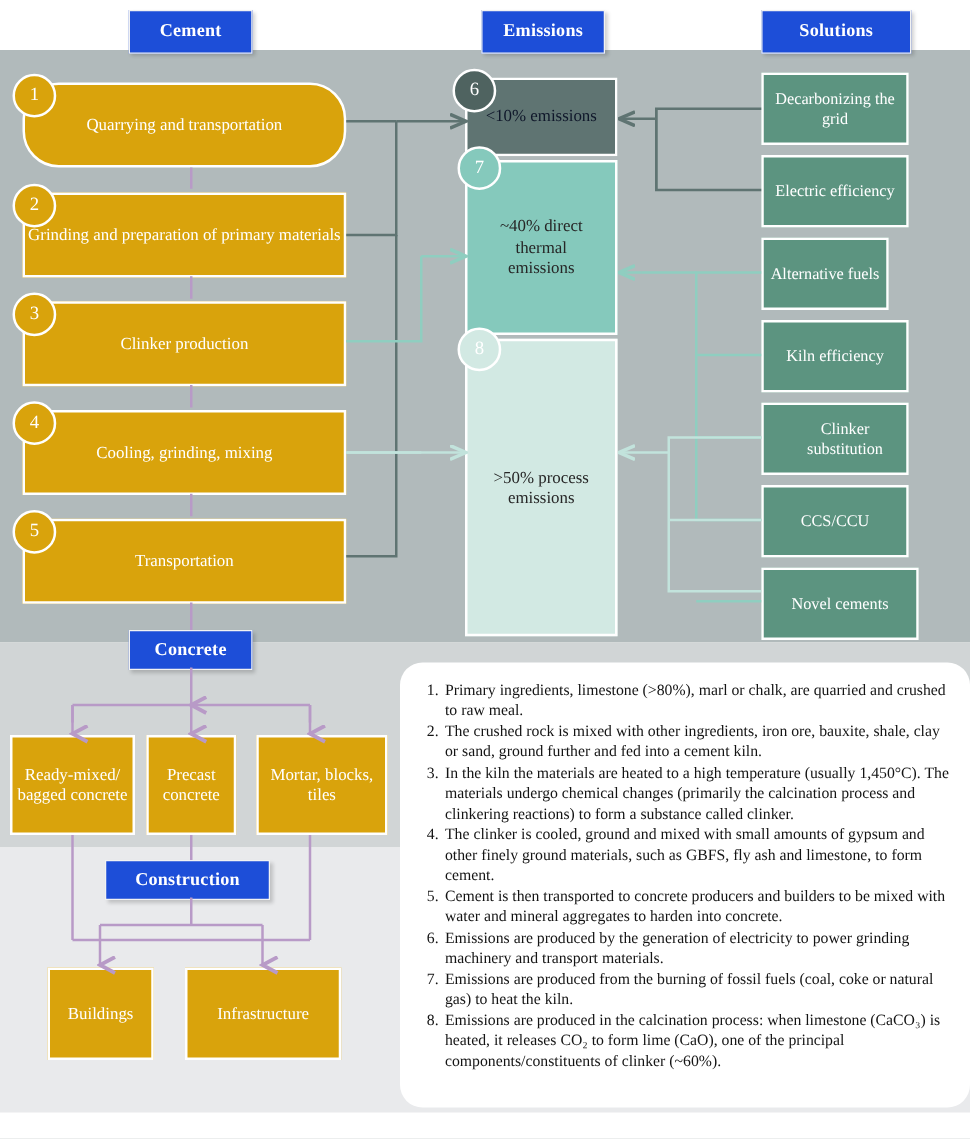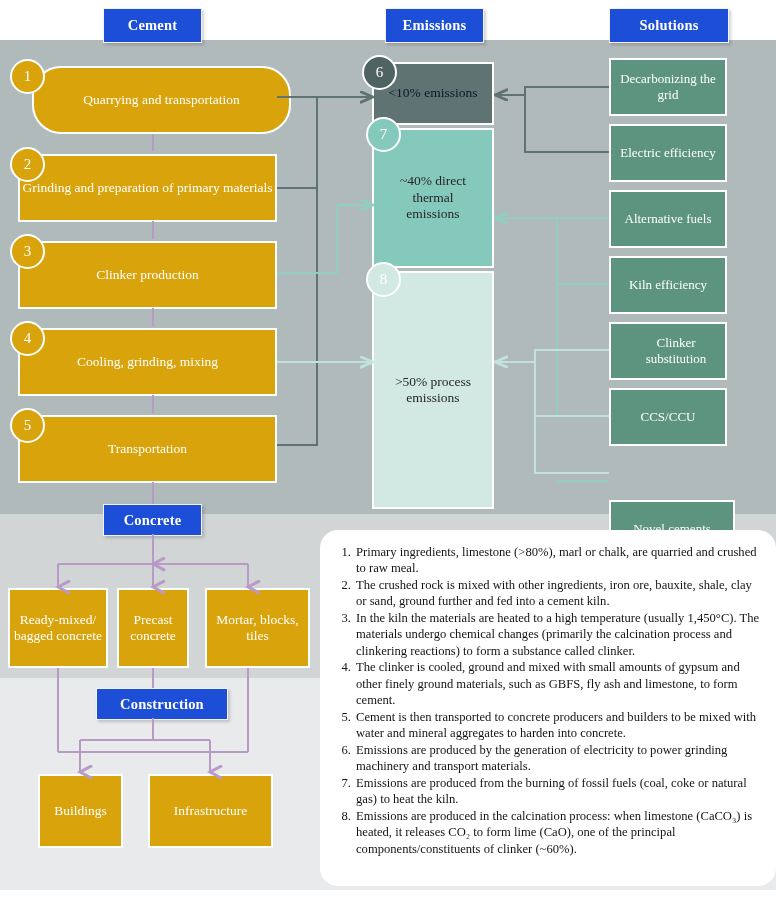--- a/index.html
+++ b/index.html
@@ -26,21 +26,21 @@
     font-weight:bold;
     font-size:14.5px;
     display:flex;align-items:center;justify-content:center;
     box-shadow:2px 2px 3px rgba(0,0,0,0.18);
     letter-spacing:.2px;
   }
   #hdr-cement{left:103px;top:8px;width:97px;height:33px;}
   #hdr-emissions{left:385px;top:8px;width:97px;height:33px;}
   #hdr-solutions{left:609px;top:8px;width:118px;height:33px;}
   #hdr-concrete{left:103px;top:504px;width:97px;height:30px;}
-  #hdr-construction{left:96px;top:688px;width:130px;height:30px;}
+  #hdr-construction{left:84px;top:688px;width:130px;height:30px;}
 
   
   .box{
     position:absolute;
     border:2px solid #ffffff;
     color:#ffffff;
     display:flex;align-items:center;justify-content:center;
     text-align:center;
     box-sizing:border-box;
     line-height:1.22;
@@ -182,21 +182,21 @@
       <path d="M609,350 L535,350 L535,473 L609,473"></path>
       <path d="M609,416 L535,416"></path>
       <line x1="535" y1="362" x2="496" y2="362" marker-end="url(#arw-lteal)"></line>
     </g>
   </svg>
 
   <div class="col-header" id="hdr-cement">Cement</div>
   <div class="col-header" id="hdr-emissions">Emissions</div>
   <div class="col-header" id="hdr-solutions">Solutions</div>
 
-  <div class="box gold stage" style="left:32px;top:66px;width:259px;height:68px;border-radius:29px;">
+  <div class="box gold stage" style="left:18px;top:66px;width:259px;height:68px;border-radius:29px;">
     <span>Quarrying and transportation</span>
   </div>
   <div class="num gold" style="left:10px;top:59px;">1</div>
 
   <div class="box gold stage" style="left:18px;top:154px;width:259px;height:68px;">
     <span>Grinding and preparation of primary materials</span>
   </div>
   <div class="num gold" style="left:10px;top:147px;">2</div>
 
   <div class="box gold stage" style="left:18px;top:241px;width:259px;height:68px;">
@@ -228,33 +228,33 @@
     <span style="padding:0 10px;">&gt;50% process emissions</span>
   </div>
   <div class="num lightteal" style="left:366px;top:262px;">8</div>
 
   <div class="box green sol" style="left:609px;top:58px;width:118px;height:58px;">
     <span>Decarbonizing the grid</span>
   </div>
   <div class="box green sol" style="left:609px;top:124px;width:118px;height:58px;">
     <span>Electric efficiency</span>
   </div>
-  <div class="box green sol" style="left:609px;top:190px;width:118px;height:58px;">
+  <div class="box green sol" style="left:609px;top:190px;width:102px;height:58px;">
     <span>Alternative fuels</span>
   </div>
   <div class="box green sol" style="left:609px;top:256px;width:118px;height:58px;">
     <span>Kiln efficiency</span>
   </div>
   <div class="box green sol" style="left:609px;top:322px;width:118px;height:58px;padding-left:16px;">
     <span>Clinker substitution</span>
   </div>
   <div class="box green sol" style="left:609px;top:388px;width:118px;height:58px;">
     <span>CCS/CCU</span>
   </div>
-  <div class="box green sol" style="left:609px;top:454px;width:126px;height:58px;margin-top:46px;">
+  <div class="box green sol" style="left:609px;top:454px;width:126px;height:58px;">
     <span>Novel cements</span>
   </div>
 
   <div class="col-header" id="hdr-concrete">Concrete</div>
 
   <div class="box gold prod" style="left:8px;top:588px;width:100px;height:80px;">
     <span>Ready-mixed/ bagged concrete</span>
   </div>
   <div class="box gold prod" style="left:117px;top:588px;width:72px;height:80px;">
     <span>Precast concrete</span>

